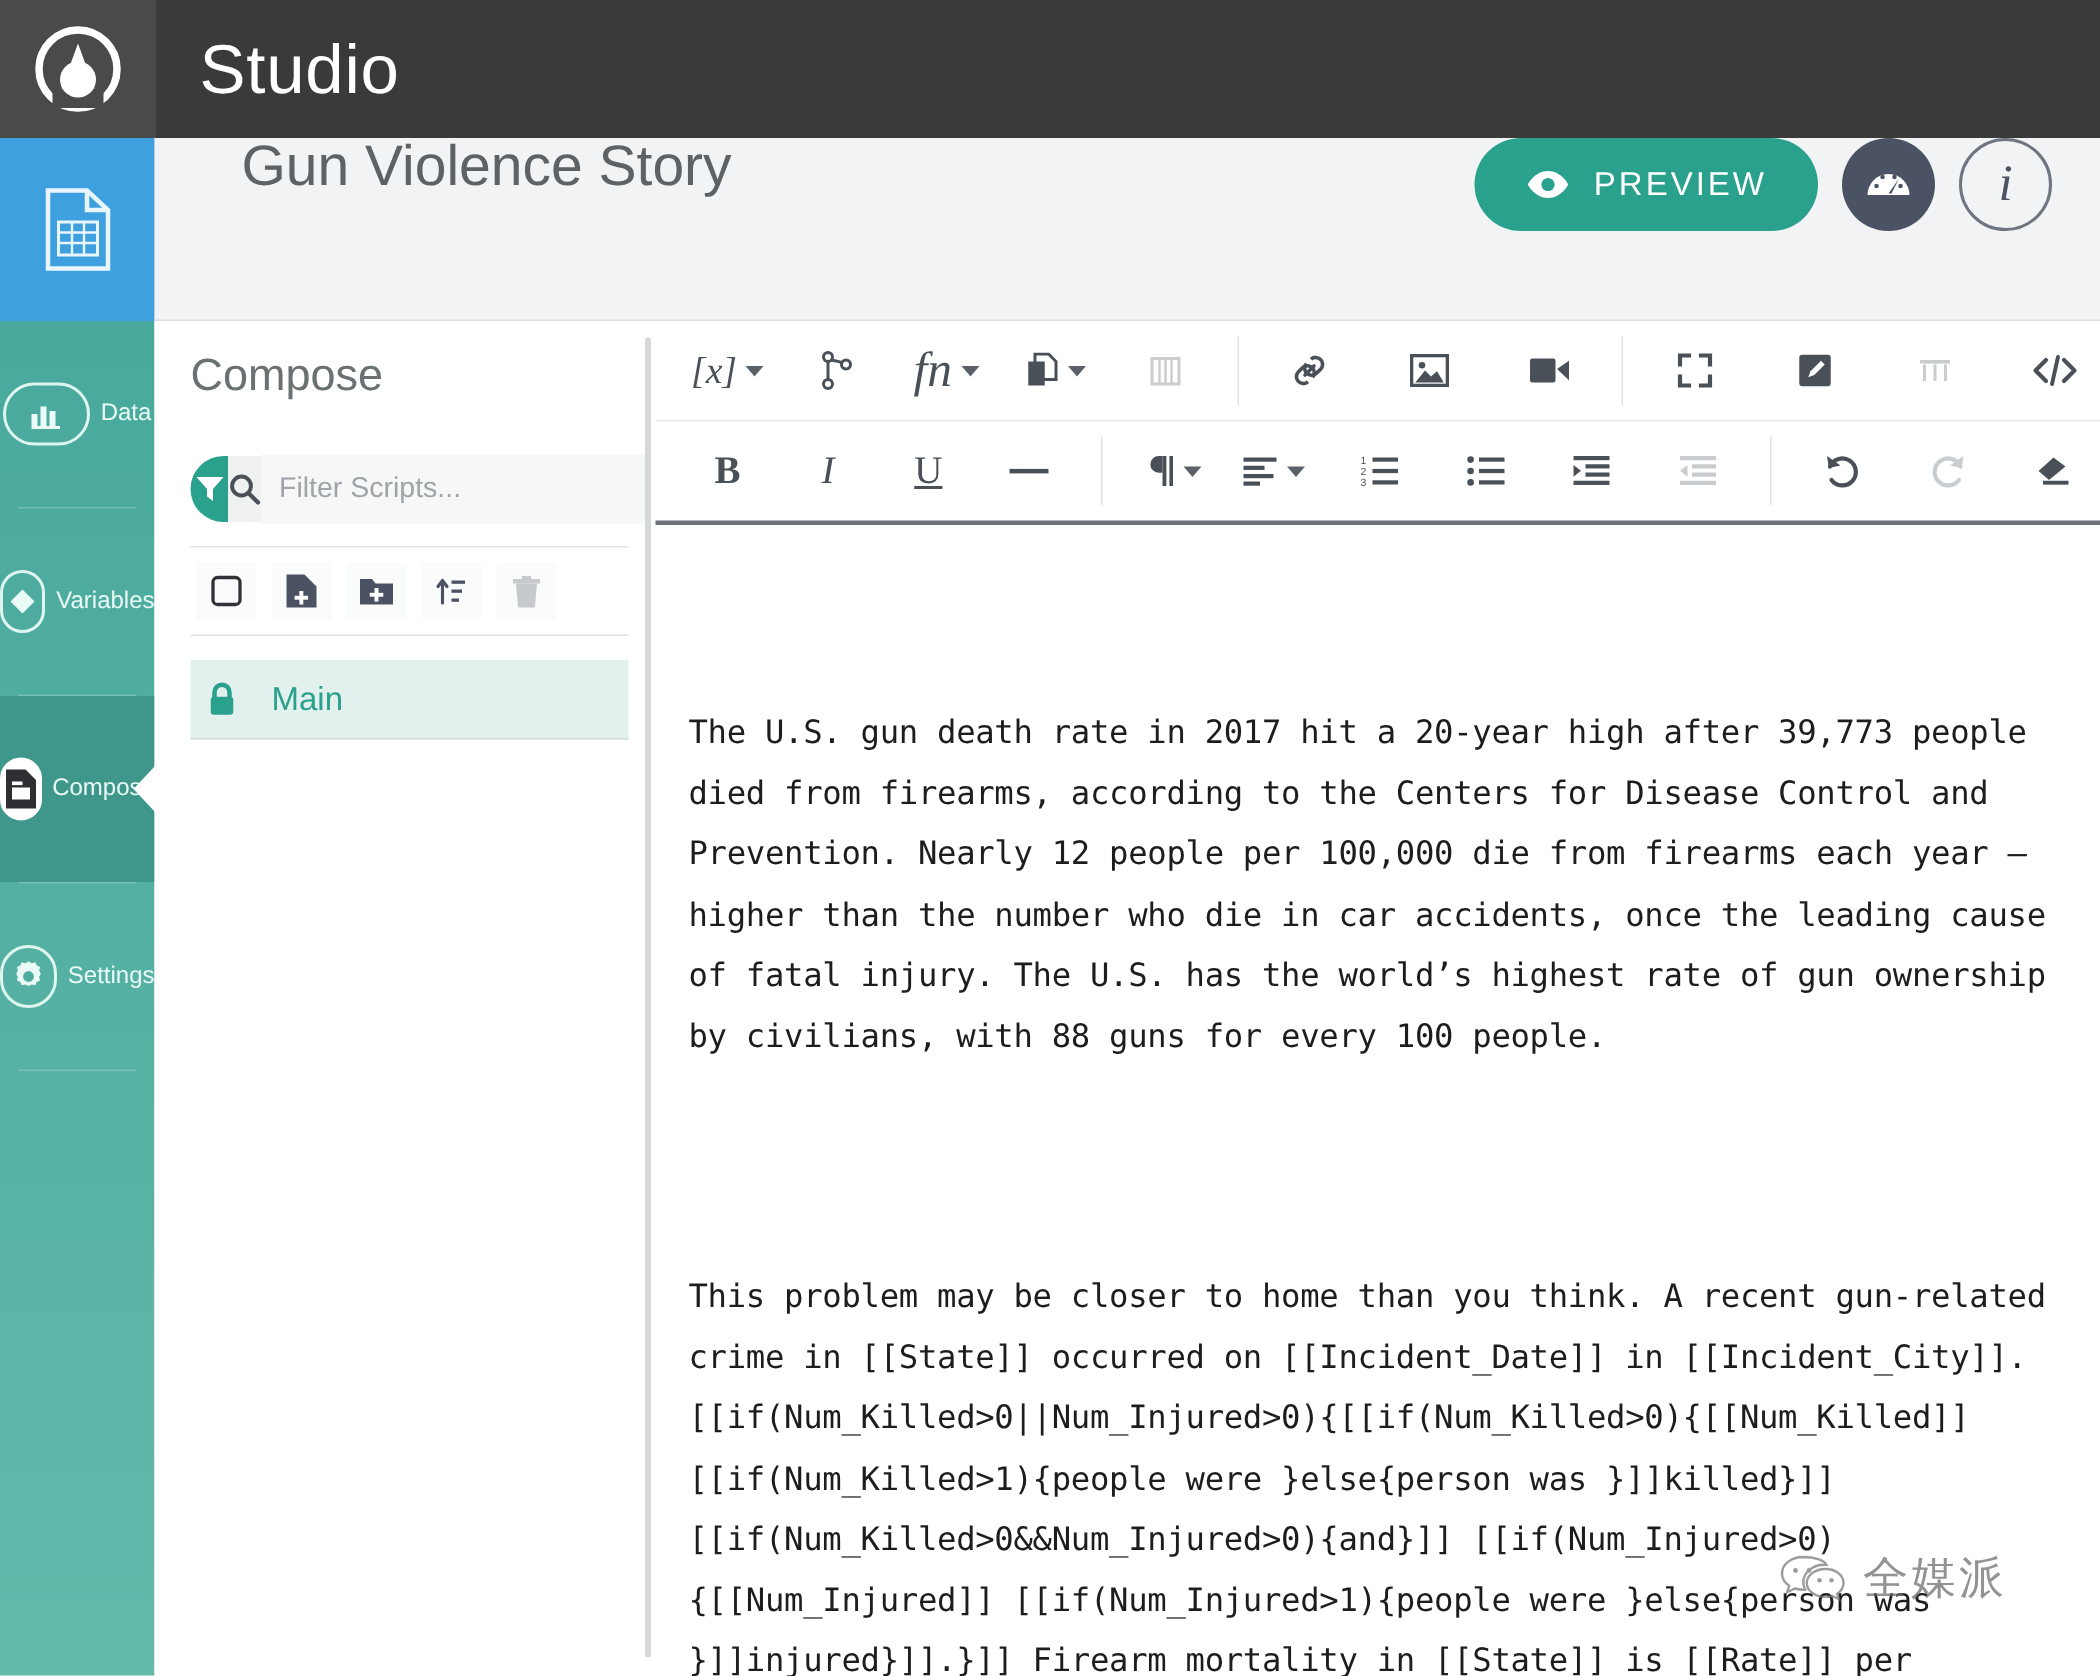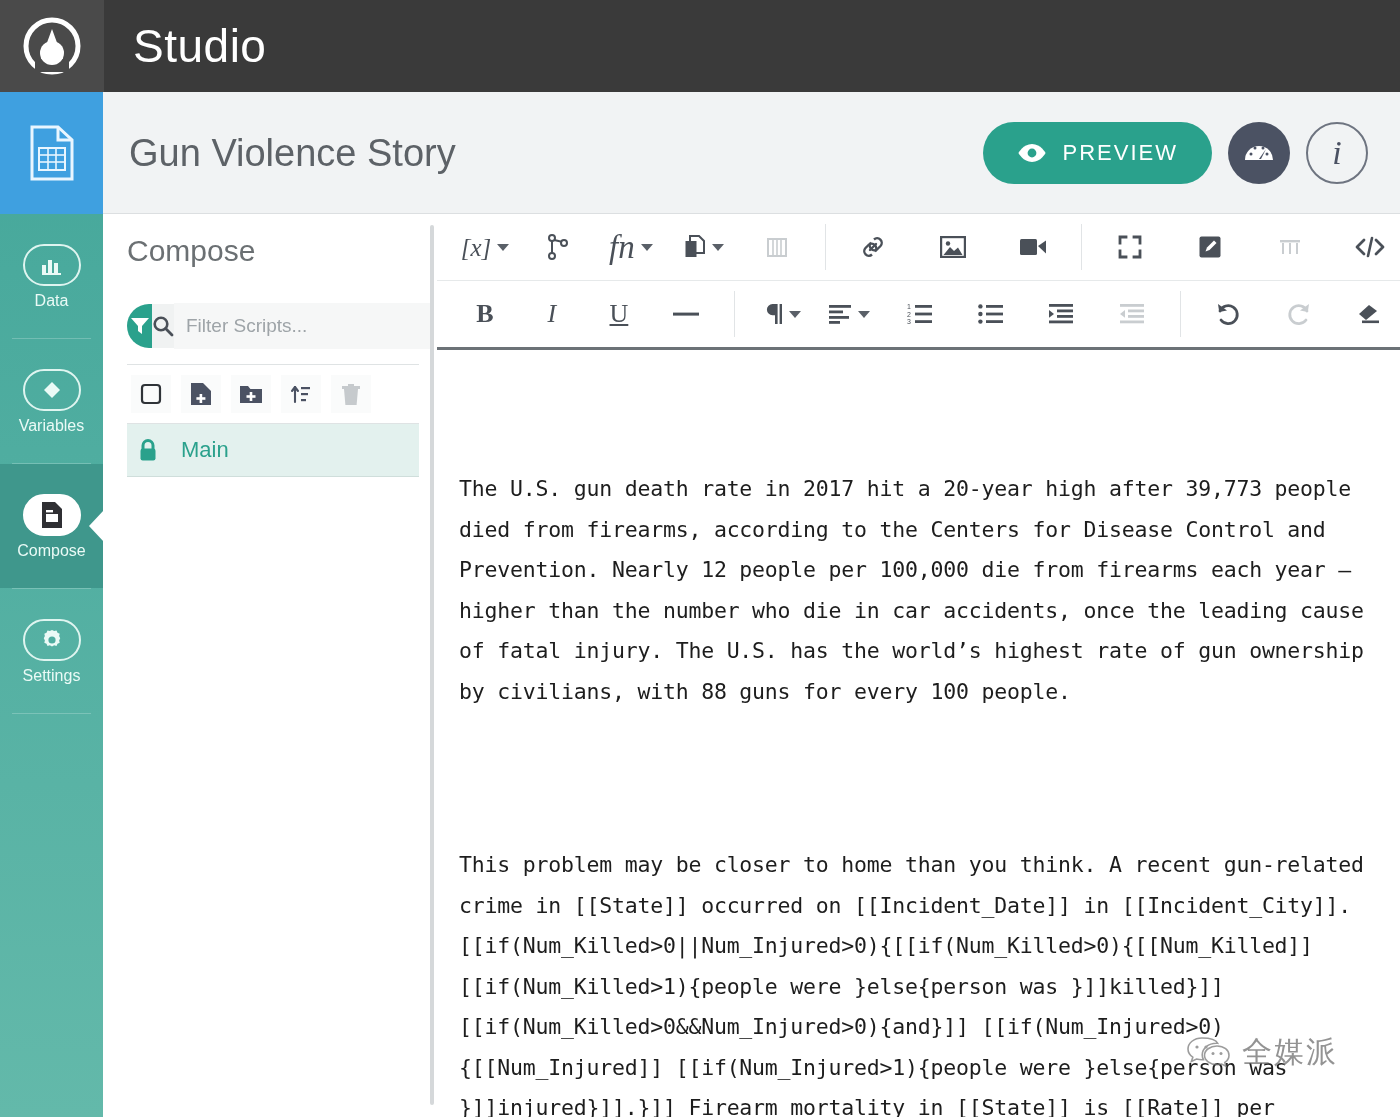--- a/index.html
+++ b/index.html
@@ -55,21 +55,21 @@
   .rail-top {
     height: 122px;
     background: #3fa0e0;
     display: flex;
     align-items: center;
     justify-content: center;
   }
   .rail-item {
     height: 124px;
     display: flex;
-    flex-direction: column;
+    flex-direction: row;
     align-items: center;
     justify-content: center;
     color: #eafaf6;
     font-size: 16px;
     position: relative;
     gap: 7px;
   }
   .rail-item.active {
     background: #3f978c;
   }
@@ -105,21 +105,22 @@
 
   
   .page-header {
     position: absolute;
     left: 103px; top: 92px;
     width: 1297px; height: 122px;
     background: #f1f3f4;
     border-bottom: 1px solid #dcdfe1;
     box-sizing: border-box;
     display: flex;
-    align-items: center;
+    align-items: flex-start;
+    padding-left: 32px;
   }
   .doc-title {
     margin-left: 26px;
     font-size: 38px;
     color: #5d6267;
     font-weight: 400;
     line-height: 1;
   }
   .header-actions {
     margin-left: auto;
@@ -222,21 +223,21 @@
   }
   .tool-btn {
     width: 40px; height: 38px;
     display: flex;
     align-items: center;
     justify-content: center;
     background: #fafbfb;
     cursor: pointer;
   }
   .script-item {
-    margin: 0 14px 0 24px;
+    margin: 16px 14px 0 24px;
     height: 52px;
     background: #e3f1ee;
     border-bottom: 1px solid #cfdedb;
     display: flex;
     align-items: center;
     gap: 22px;
     padding-left: 10px;
     cursor: pointer;
   }
   .script-label {

